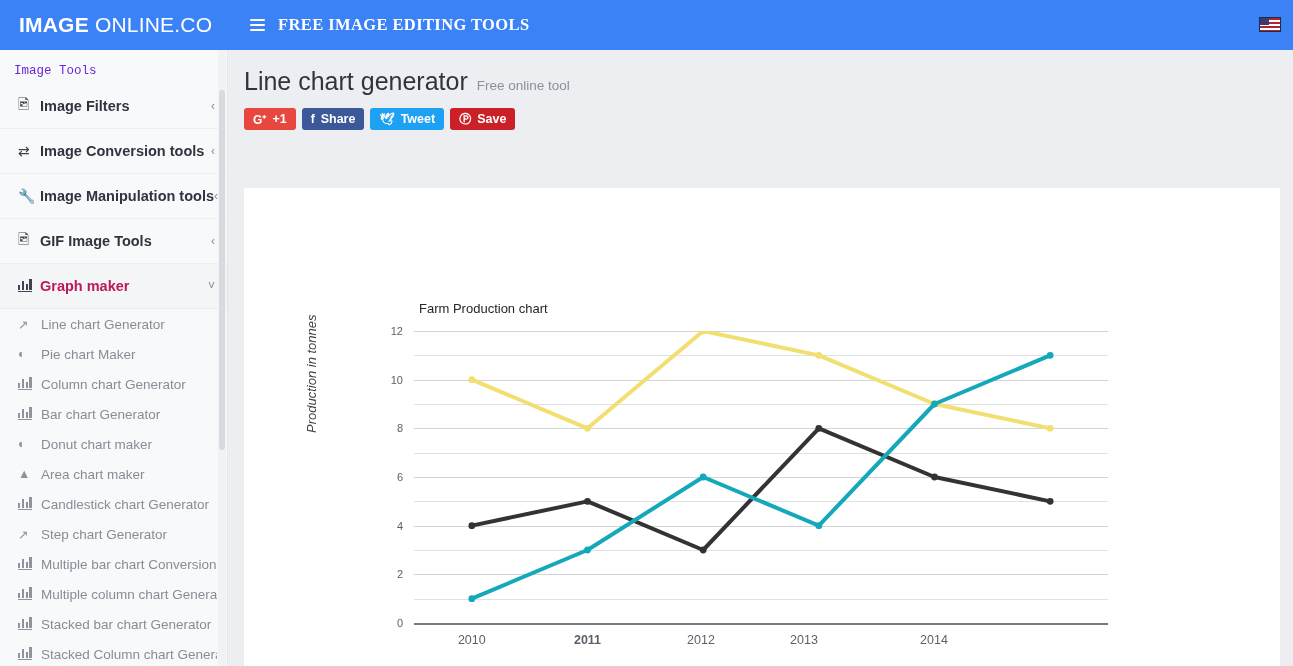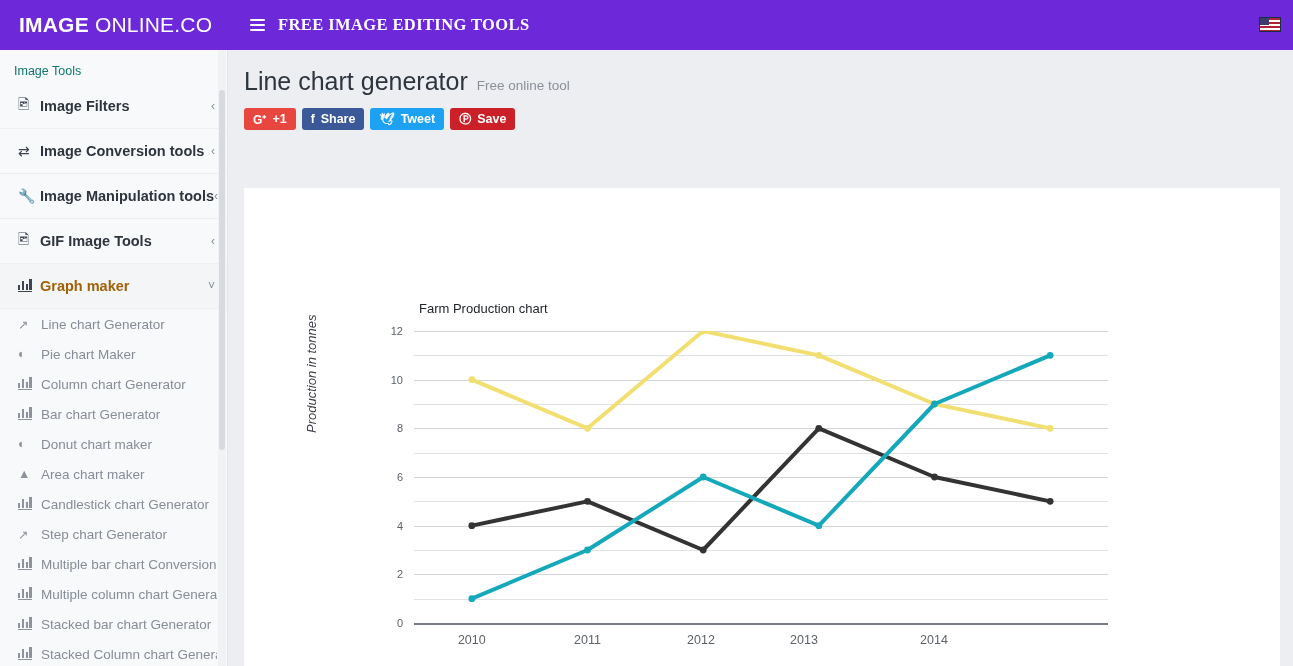--- a/index.html
+++ b/index.html
@@ -8,21 +8,21 @@
     width: 1293px; height: 666px;
     overflow: hidden;
     background: #eceef2;
     font-family: "Liberation Sans", sans-serif;
   }
 
   
   #navbar {
     position: absolute; top: 0; left: 0;
     width: 1293px; height: 50px;
-    background: #6d28d9;
+    background: #3b82f6;
     display: flex; align-items: center;
   }
   #brand {
     width: 228px; padding-left: 19px;
     color: #ffffff; font-size: 21px; letter-spacing: .2px;
     white-space: nowrap;
   }
   #brand .b-strong { font-weight: bold; }
   #brand .b-light { font-weight: normal; }
   #nav-right {
@@ -62,42 +62,42 @@
   
   #sidebar {
     position: absolute; top: 50px; left: 0;
     width: 228px; height: 616px;
     background: #f8f9fa;
     border-right: 1px solid #e3e5e8;
     overflow: hidden;
   }
   #sidebar-head {
     padding: 14px 0 6px 14px;
-    font-size: 12.5px; color: #0f766e;
+    font-size: 12.5px; color: #6d28d9; font-family: Liberation Mono, monospace;
   }
   .nav-group { border-bottom: 1px solid #edeef0; }
   .nav-row {
     display: flex; align-items: center;
     height: 44px; padding: 0 12px 0 18px;
     cursor: pointer; position: relative;
   }
   .nav-row .ico {
     width: 22px; flex: 0 0 22px;
     font-size: 14px; color: #3d4450;
     display: flex; align-items: center;
   }
   .nav-row .lbl {
     flex: 1 1 auto;
     font-size: 14.5px; color: #2f353f; font-weight: bold;
     white-space: nowrap;
   }
   .nav-row .chev {
     font-size: 12px; color: #878d97; width: 12px; text-align: right;
   }
-  .nav-row.active .lbl { color: #a16207; }
+  .nav-row.active .lbl { color: #be185d; }
   .nav-row.active { background: #f4f5f7; }
 
   .sub-row {
     display: flex; align-items: center;
     height: 30px; padding: 0 10px 0 18px;
     cursor: pointer;
   }
   .sub-row .ico {
     width: 23px; flex: 0 0 23px;
     font-size: 12.5px; color: #8d929b;
@@ -434,21 +434,21 @@
             <div class="ytick" style="top: 97.3333px;">8</div>
             <div class="gridline" style="top: 73px;"></div>
             <div class="gridline major" style="top: 48.6667px;"></div>
             <div class="ytick" style="top: 48.6667px;">10</div>
             <div class="gridline" style="top: 24.3333px;"></div>
             <div class="gridline major" style="top: 0px;"></div>
             <div class="ytick" style="top: 0px;">12</div>
           </div>
         <div id="xticks-layer">
             <div class="xtick" style="left: 57.8333px;">2010</div>
-            <div class="xtick" style="left: 173.5px;">2011</div>
+            <div class="xtick" style="left: 173.5px; font-weight: bold;">2011</div>
             <div class="xtick" style="left: 287px;">2012</div>
             <div class="xtick" style="left: 390px;">2013</div>
             <div class="xtick" style="left: 520px;">2014</div>
             <div class="xtick" style="left: 636.167px; margin-top: 44px;">2015</div>
           </div>
         <svg id="svg-lines" width="694" height="292">
             <polyline points="57.833333333333336,48.66666666666666 173.5,97.33333333333334 289.1666666666667,0 404.83333333333337,24.33333333333337 520.5,73 636.1666666666667,97.33333333333334" fill="none" stroke="#f2df72" stroke-width="4" stroke-linecap="round" stroke-linejoin="round"></polyline>
             <circle cx="57.833333333333336" cy="48.66666666666666" r="3.4" fill="#f2df72"></circle>
             <circle cx="173.5" cy="97.33333333333334" r="3.4" fill="#f2df72"></circle>
             <circle cx="289.1666666666667" cy="0" r="3.4" fill="#f2df72"></circle>

